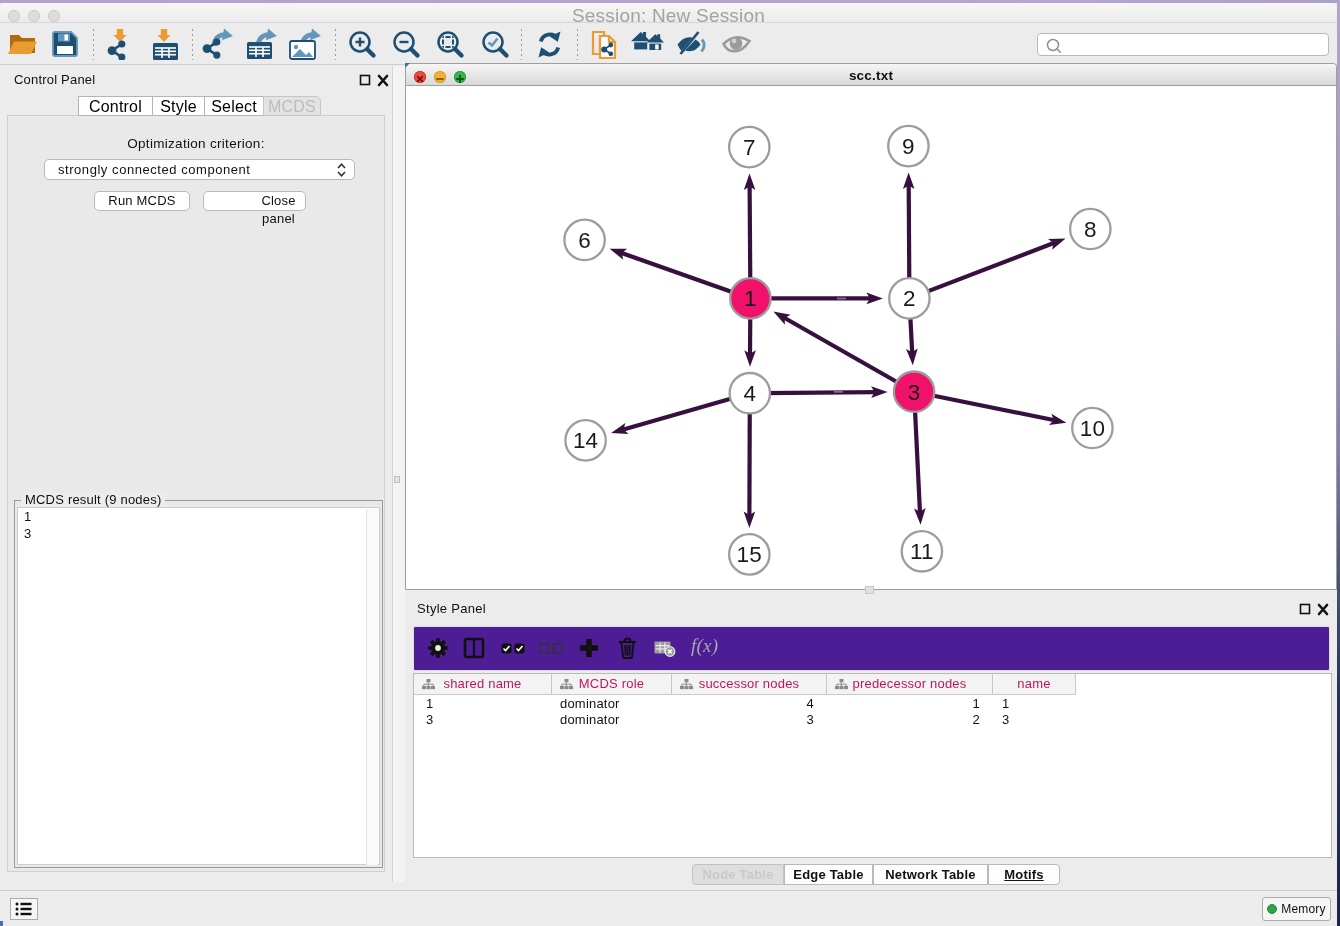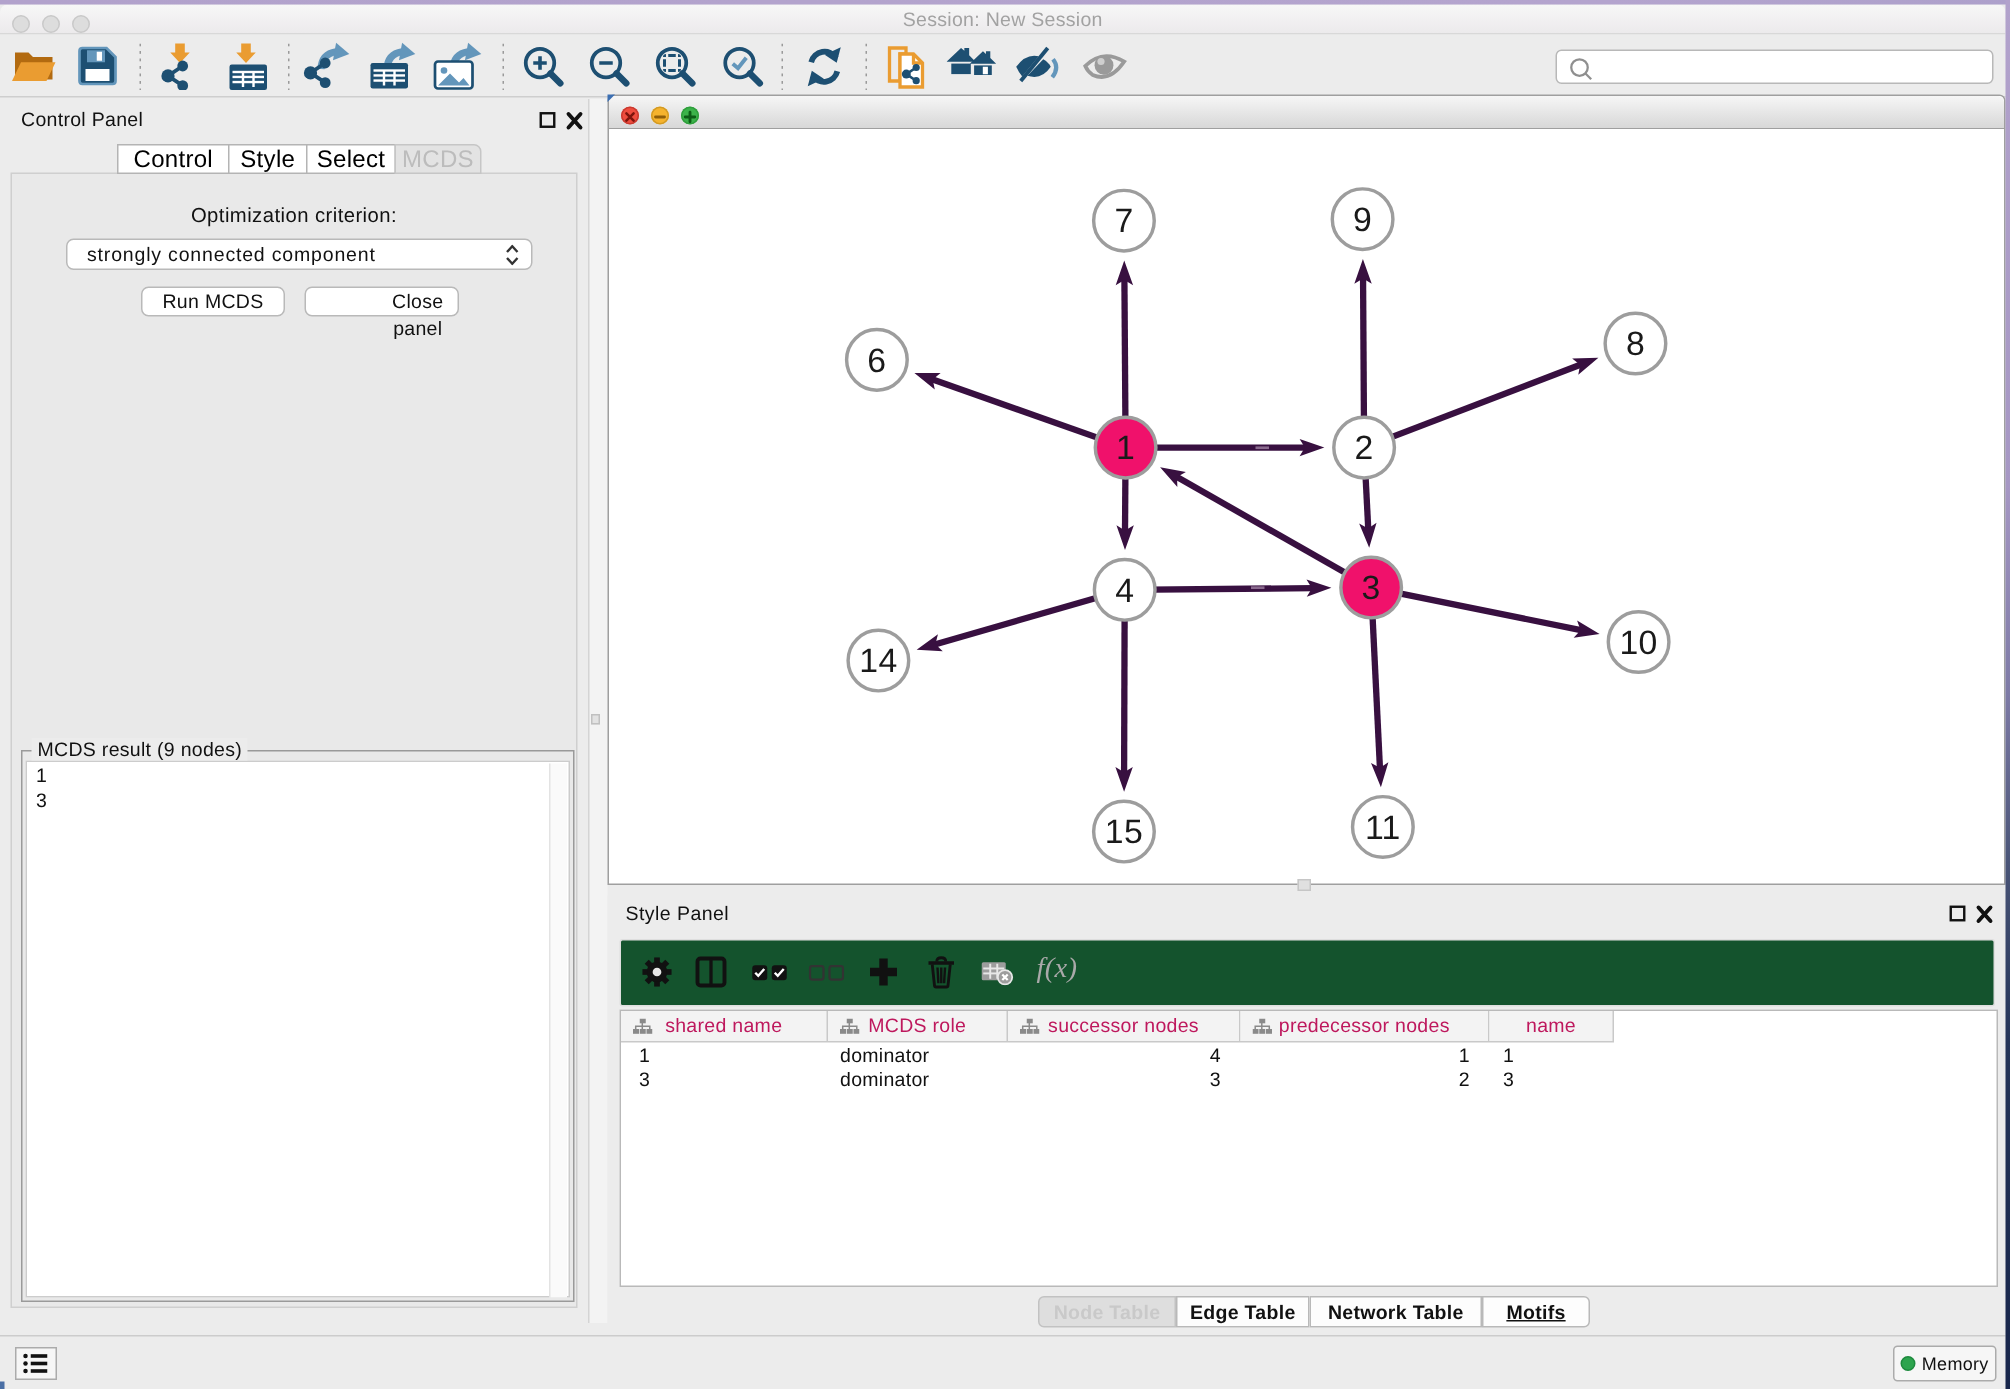--- a/index.html
+++ b/index.html
@@ -5,21 +5,21 @@
 html,body{width:1340px;height:926px;overflow:hidden;}
 body{font-family:"Liberation Sans",sans-serif;background:#ececec;position:relative;letter-spacing:0.2px;}
 .abs{position:absolute;}
 
 #wallTop{left:0;top:0;width:1340px;height:3px;background:linear-gradient(90deg,#b2a2cc,#b4a4ce 80%,#ada0cb);}
 #wallRight{right:0;top:0;width:3px;height:926px;background:linear-gradient(180deg,#b2a2cc 0%,#a697c4 35%,#7d7aa6 50%,#4a5578 62%,#243458 75%,#17254b 100%);}
 #wallBL{left:0;top:921px;width:3px;height:5px;background:#4a6fa5;}
 
 #titlebar{left:0;top:3px;width:1337px;height:20px;background:linear-gradient(#f7f7f7,#eceaec);border-bottom:1px solid #d8d8d8;border-radius:5px 5px 0 0;}
 .tl{position:absolute;top:7px;width:12px;height:12px;border-radius:50%;background:#dddddd;border:1px solid #c9c9c9;}
-#wtitle{left:0;top:5px;width:1337px;text-align:center;font-size:13px;color:#a2a2a2;}
+#wtitle{left:0;top:5px;width:1337px;text-align:center;font-size:19px;color:#a2a2a2;}
 
 #toolbar{left:0;top:24px;width:1337px;height:41px;background:#ececec;border-bottom:1px solid #cecece;}
 .tsep{position:absolute;top:5px;height:31px;width:1px;background-image:linear-gradient(#9a9a9a 40%,rgba(255,255,255,0) 0%);background-size:1px 5px;}
 .ticon{position:absolute;top:0;}
 
 #search{left:1037px;top:9px;width:292px;height:23px;background:#fff;border:1px solid #b8b8b8;border-radius:4px;}
 
 #cpanel{left:0;top:66px;width:392px;height:816px;background:#ececec;}
 #cpTitle{left:14px;top:6px;font-size:13px;color:#111;}
 #cpBody{left:7px;top:49px;width:378px;height:757px;background:#e9e9e9;border:1px solid #cfcfcf;}
@@ -37,21 +37,21 @@
 #vdivHandle{left:394px;top:476px;width:6px;height:7px;background:#e2e2e2;border:1px solid #c0c0c0;}
 
 #netwin{left:405px;top:63px;width:932px;height:527px;background:#fff;border:1px solid #9f9f9f;border-radius:4px 4px 0 0;}
 #netTitleBar{position:absolute;left:0;top:0;width:930px;height:22px;background:linear-gradient(#f6f6f6,#d8d8d8);border-bottom:1px solid #9f9f9f;border-radius:4px 4px 0 0;}
 #netTitle{position:absolute;left:0;top:4px;width:930px;text-align:center;font-size:13.5px;font-weight:700;color:#111;}
 .tl2{position:absolute;top:6.5px;width:12px;height:12px;border-radius:50%;}
 #bluewedge{left:405px;top:63px;width:0;height:0;border-top:5px solid #3c6fb2;border-right:5px solid transparent;}
 
 #tpanel{left:405px;top:597px;width:932px;height:293px;background:#ececec;}
 #tpTitle{left:12px;top:4px;font-size:13px;color:#111;position:absolute;letter-spacing:0.3px;}
-#tpToolbar{position:absolute;left:8px;top:29px;width:917px;height:45px;background:#14532d;border:1px solid #dedede;border-radius:2px;}
+#tpToolbar{position:absolute;left:8px;top:29px;width:917px;height:45px;background:#4c1d95;border:1px solid #dedede;border-radius:2px;}
 #ttable{position:absolute;left:8px;top:76px;width:919px;height:185px;background:#fff;border:1px solid #b9b9b9;}
 .th{position:absolute;top:0;height:20px;background:#f3f3f3;border-right:1px solid #c9c9c9;font-size:13px;color:#be185d;text-align:center;line-height:20px;}
 .td{position:absolute;font-size:13px;color:#111;height:16px;line-height:16px;}
 
 .btab{position:absolute;top:267px;height:21px;background:#fdfdfd;border:1px solid #b9b9b9;font-size:13px;font-weight:700;color:#111;text-align:center;line-height:20px;}
 
 #statusbar{left:0;top:890px;width:1337px;height:36px;background:#ececec;border-top:1px solid #cccccc;}
 #listbtn{left:10px;top:898px;width:28px;height:22px;background:#f6f6f6;border:1px solid #ababab;}
 #membtn{left:1262px;top:897px;width:69px;height:24px;background:#f6f6f6;border:1px solid #ababab;border-radius:3px;font-size:12px;color:#111;text-align:center;line-height:22px;}
 </style></head>
@@ -233,20 +233,21 @@
   <div id="netTitleBar">
     <div class="tl2" style="left:8px;background:#ee4d3e;box-shadow:inset 0 0 0 1px #c93a30;"><svg width="12" height="12" viewBox="0 0 12 12">
           <path d="M3.6 3.6 L8.4 8.4 M8.4 3.6 L3.6 8.4" stroke="#7d150d" stroke-width="1.7" stroke-linecap="round"></path>
         </svg></div>
     <div class="tl2" style="left:28px;background:#f5b32e;box-shadow:inset 0 0 0 1px #d29a24;"><svg width="12" height="12" viewBox="0 0 12 12">
           <path d="M3 6 L9 6" stroke="#8f5f0a" stroke-width="1.9" stroke-linecap="round"></path>
         </svg></div>
     <div class="tl2" style="left:48px;background:#3cb24a;box-shadow:inset 0 0 0 1px #2f9e3c;"><svg width="12" height="12" viewBox="0 0 12 12">
           <path d="M6 2.8 L6 9.2 M2.8 6 L9.2 6" stroke="#0d5c17" stroke-width="1.9" stroke-linecap="round"></path>
         </svg></div>
+    <div id="netTitle">scc.txt</div>
   </div>
   <svg id="graph" style="position:absolute;left:0;top:23px;" width="930" height="503" viewBox="0 0 930 503">
 <g stroke="#381040" stroke-width="4.2">
 <line x1="344.4" y1="211.4" x2="343.6" y2="98.6"></line>
 <line x1="344.4" y1="211.4" x2="214.9" y2="165.7"></line>
 <line x1="344.4" y1="211.4" x2="464.9" y2="211.4"></line>
 <line x1="344.4" y1="211.4" x2="344.0" y2="267.7"></line>
 <line x1="503.4" y1="211.4" x2="502.7" y2="97.6"></line>
 <line x1="503.4" y1="211.4" x2="648.4" y2="155.8"></line>
 <line x1="503.4" y1="211.4" x2="506.2" y2="266.2"></line>

